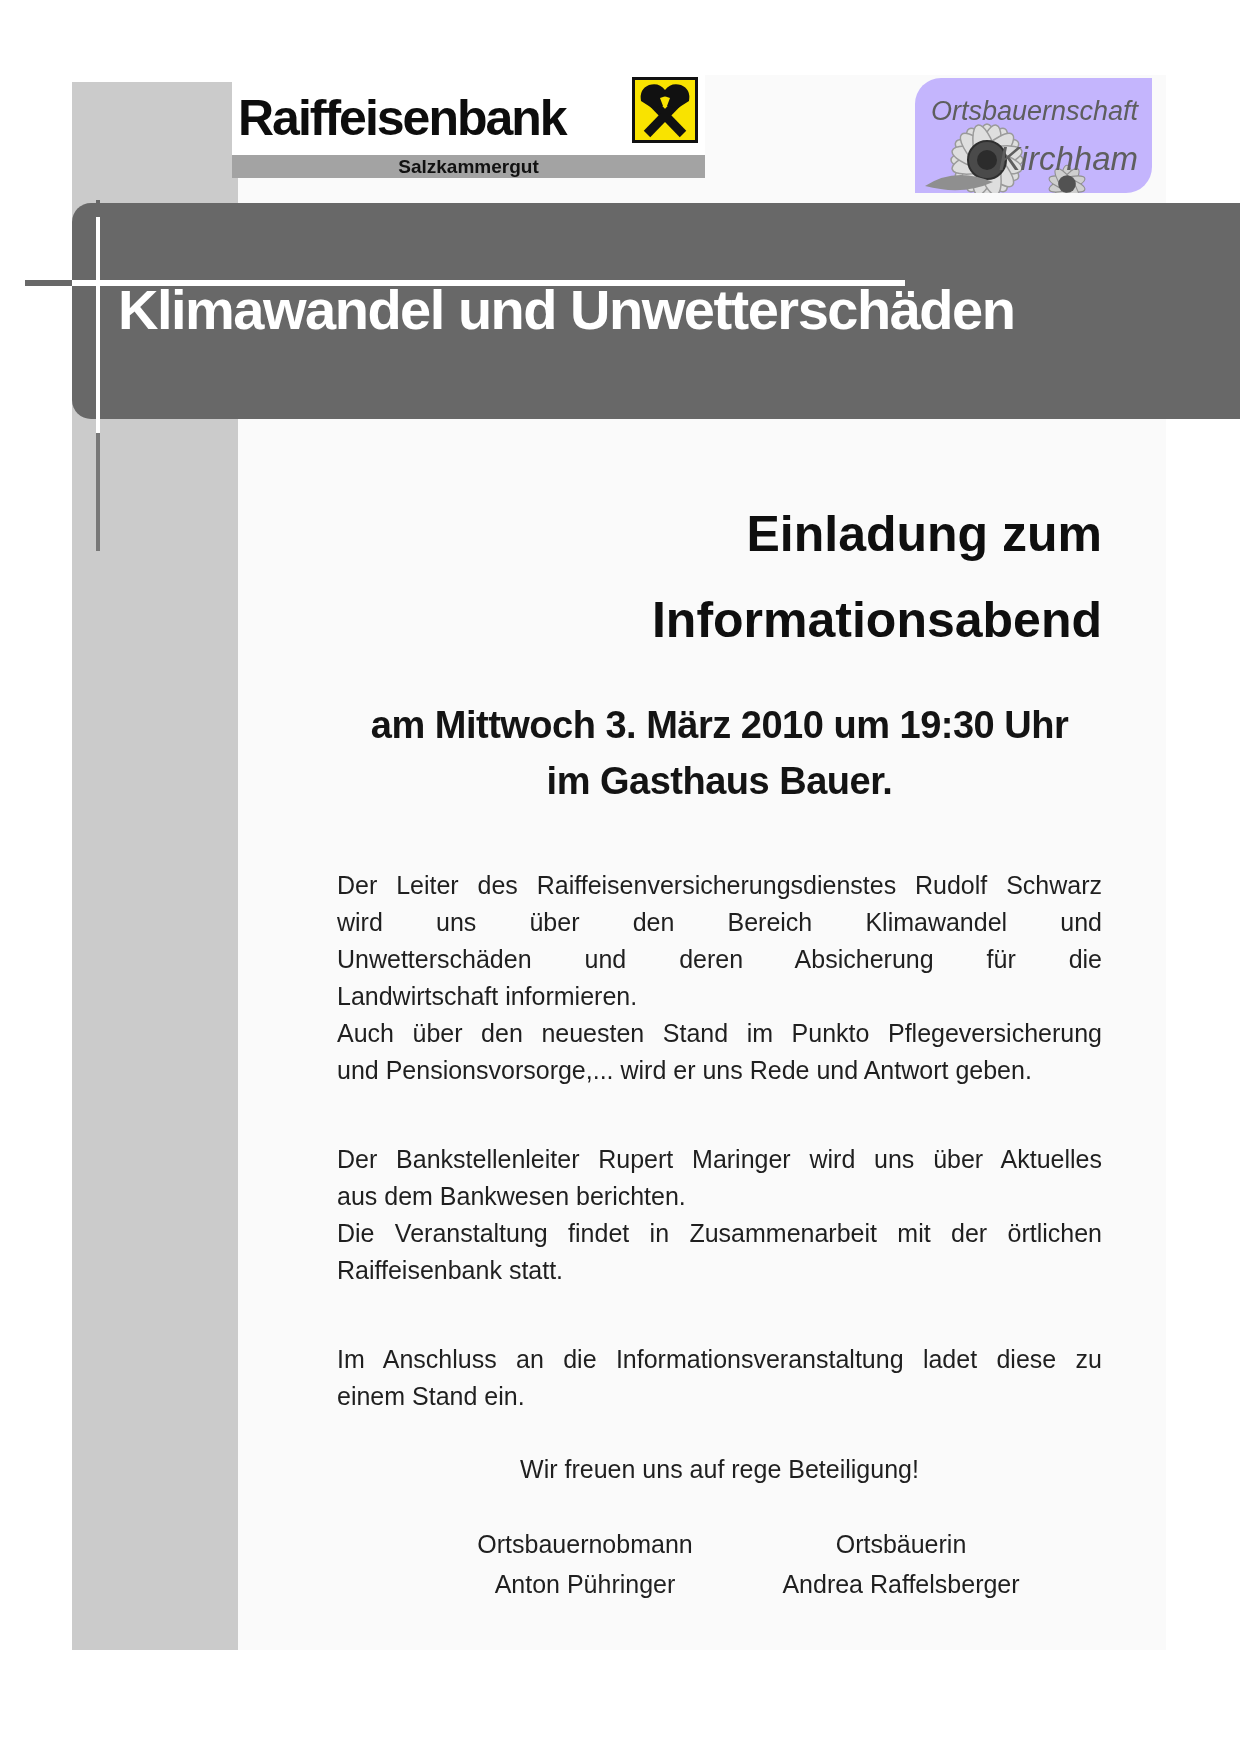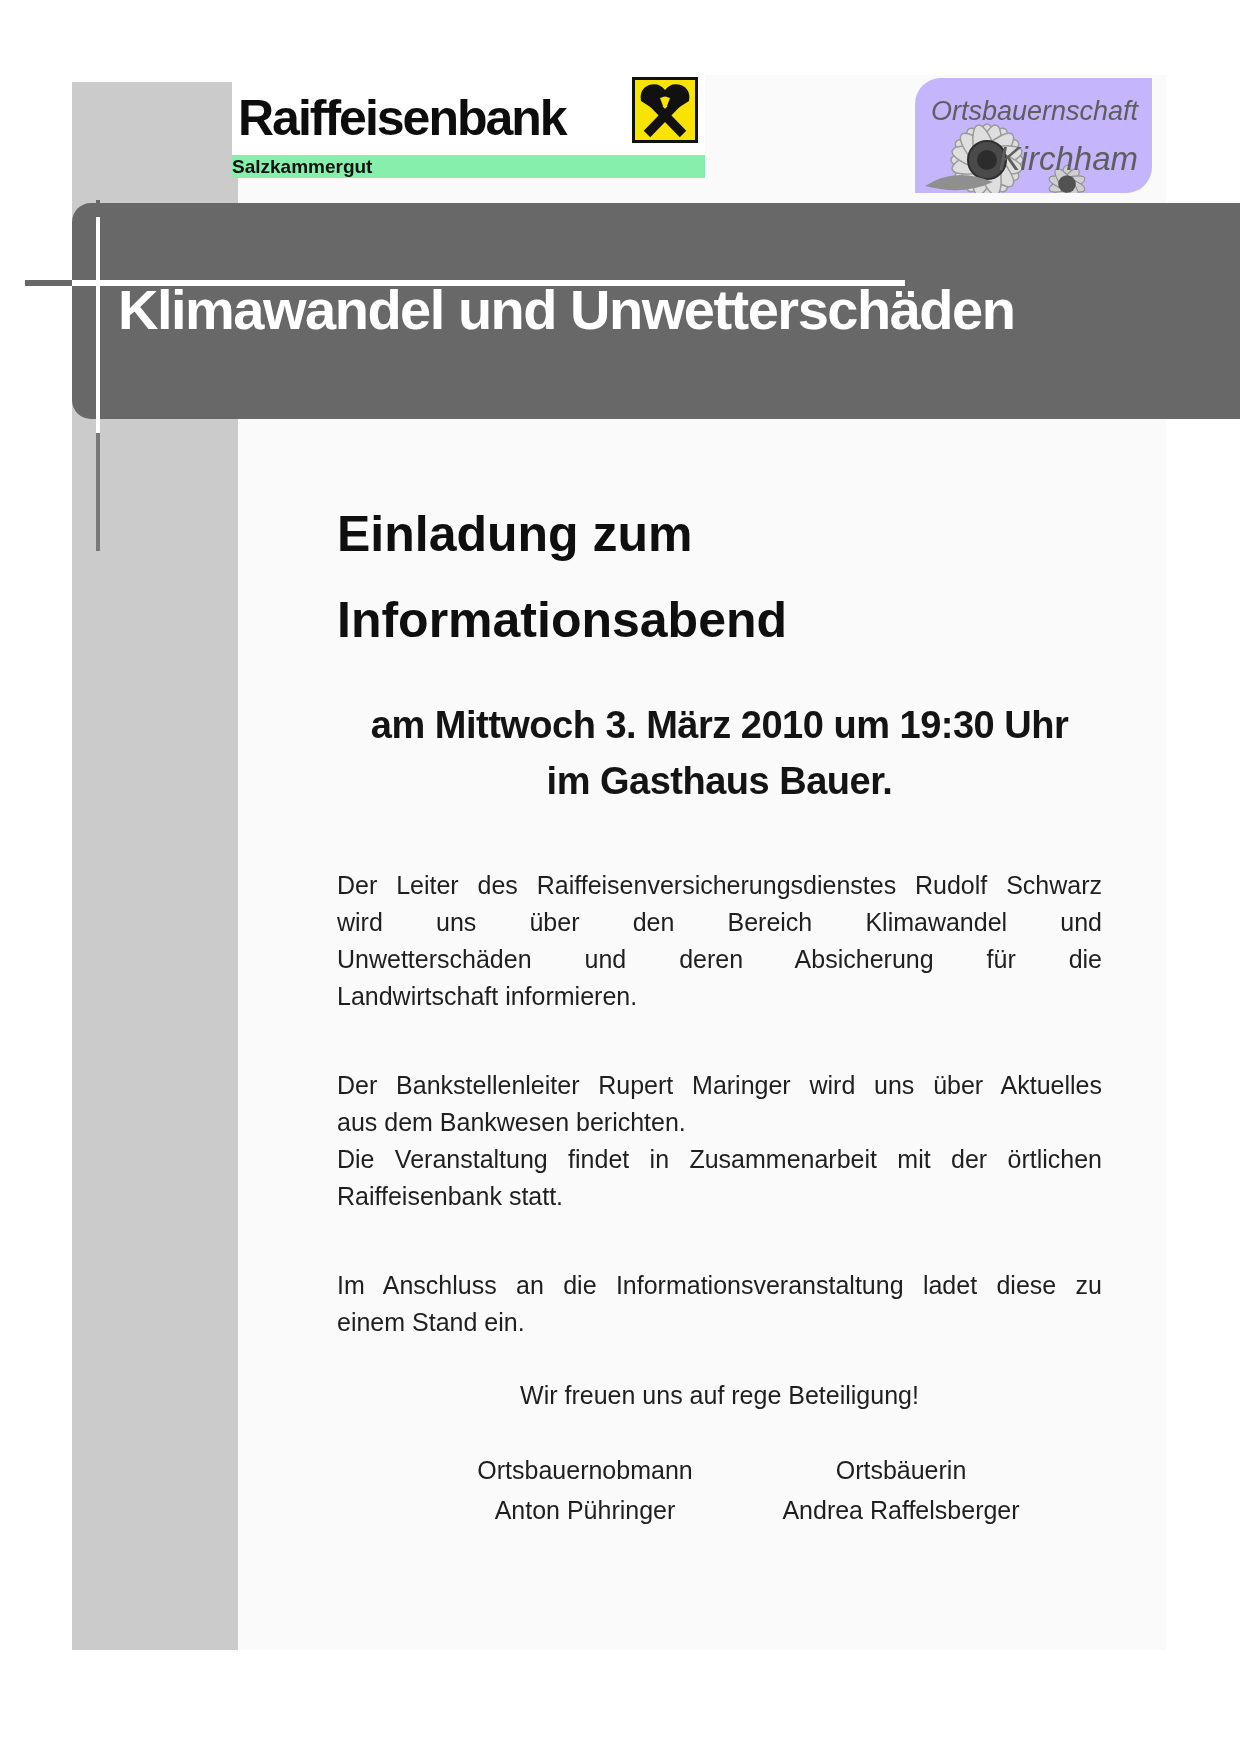--- a/index.html
+++ b/index.html
@@ -10,22 +10,22 @@
   
   #strip{position:absolute;left:72px;top:82px;width:166px;height:1568px;background:#cbcbcb;}
   
   #panel{position:absolute;left:238px;top:75px;width:928px;height:1575px;background:#fafafa;}
 
   
   #logo-box{position:absolute;left:232px;top:74px;width:473px;height:104px;background:#ffffff;}
   #logo-word{position:absolute;left:6px;top:14px;height:60px;line-height:60px;
     font-size:50px;font-weight:700;letter-spacing:-2px;color:#0d0d0d;white-space:nowrap;}
   #logo-emblem{position:absolute;left:400px;top:3px;width:66px;height:66px;}
-  #logo-bar{position:absolute;left:0;top:81px;width:473px;height:23px;background:#86efac;
-    text-align:left;line-height:23px;font-size:19px;font-weight:700;color:#111;}
+  #logo-bar{position:absolute;left:0;top:81px;width:473px;height:23px;background:#a3a3a3;
+    text-align:center;line-height:23px;font-size:19px;font-weight:700;color:#111;}
 
   
   #org-badge{position:absolute;left:915px;top:78px;width:237px;height:115px;background:#c4b5fd;
     border-radius:26px 0 26px 0;overflow:hidden;}
   #org-badge .l1{position:absolute;top:18px;right:14px;font-size:27px;font-style:italic;color:#5e5e5e;white-space:nowrap;}
   #org-badge .l2{position:absolute;top:62px;right:14px;font-size:33px;font-style:italic;color:#5e5e5e;white-space:nowrap;}
   #sunflower{position:absolute;left:0;bottom:0;width:237px;height:115px;}
 
   
   #banner{position:absolute;left:72px;top:203px;width:1196px;height:216px;background:#686868;border-radius:19px;}
@@ -33,21 +33,21 @@
     color:#ffffff;white-space:nowrap;}
   
   #hline-dark{position:absolute;left:25px;top:280px;width:47px;height:6px;background:#686868;}
   #hline-white{position:absolute;left:72px;top:280px;width:833px;height:6px;background:#ffffff;}
   #vline-top{position:absolute;left:96px;top:200px;width:4px;height:17px;background:#686868;}
   #vline-mid{position:absolute;left:96px;top:217px;width:4px;height:216px;background:#ffffff;}
   #vline-bot{position:absolute;left:96px;top:433px;width:4px;height:118px;background:#787878;}
 
   
   #content{position:absolute;left:337px;top:503px;width:765px;}
-  .title-line{text-align:left;font-size:50px;line-height:62px;font-weight:700;
+  .title-line{text-align:right;font-size:50px;line-height:62px;font-weight:700;
     letter-spacing:0;color:#0f0f0f;}
   .title-line + .title-line{margin-top:24px;}
   .date-block{margin-top:46px;}
   .date-line{text-align:center;font-size:38px;line-height:56px;font-weight:700;
     letter-spacing:-0.5px;color:#141414;}
   .body-block{margin-top:58px;}
   .para{margin:0;}
   .para.gap{margin-top:52px;}
   .jl,.ll{font-size:25px;line-height:37px;color:#1f1f1f;}
   .jl{text-align:justify;text-align-last:justify;}
@@ -139,20 +139,24 @@
       <div class="date-line">im Gasthaus Bauer.</div>
     </div>
 
     <div class="body-block">
       <div class="para">
         <div class="jl">Der Leiter des Raiffeisenversicherungsdienstes Rudolf Schwarz</div>
         <div class="jl">wird uns über den Bereich Klimawandel und</div>
         <div class="jl">Unwetterschäden und deren Absicherung für die</div>
         <div class="ll">Landwirtschaft informieren.</div>
       </div>
+      <div class="para">
+        <div class="jl">Auch über den neuesten Stand im Punkto Pflegeversicherung</div>
+        <div class="ll">und Pensionsvorsorge,... wird er uns Rede und Antwort geben.</div>
+      </div>
       <div class="para gap">
         <div class="jl">Der Bankstellenleiter Rupert Maringer wird uns über Aktuelles</div>
         <div class="ll">aus dem Bankwesen berichten.</div>
       </div>
       <div class="para">
         <div class="jl">Die Veranstaltung findet in Zusammenarbeit mit der örtlichen</div>
         <div class="ll">Raiffeisenbank statt.</div>
       </div>
       <div class="para gap">
         <div class="jl">Im Anschluss an die Informationsveranstaltung ladet diese zu</div>

